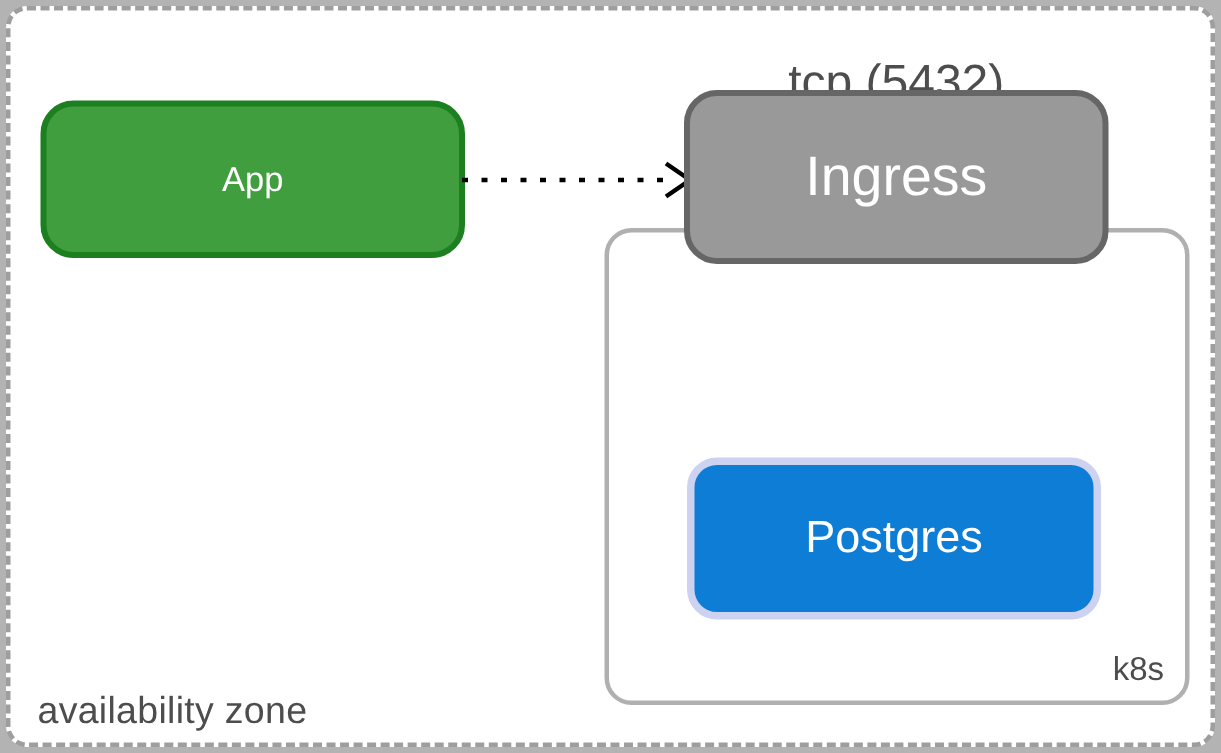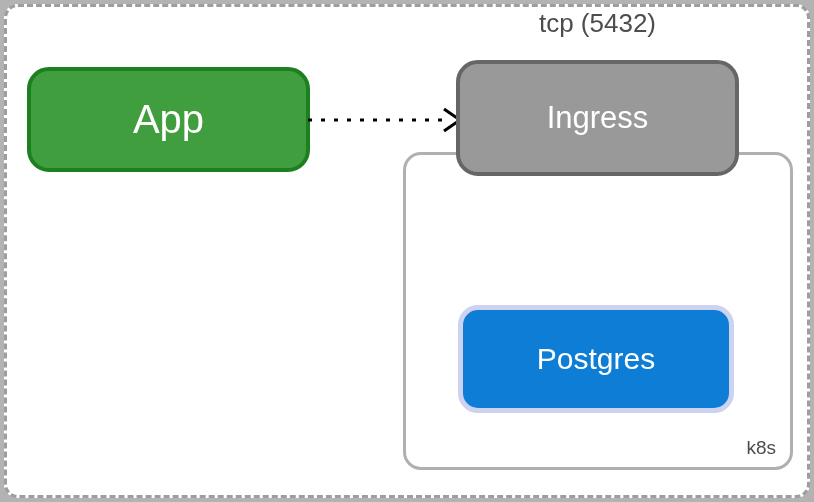--- a/index.html
+++ b/index.html
@@ -49,69 +49,69 @@
     height: 318px;
     box-sizing: border-box;
     background: transparent;
     border: 3px solid #b0b0b0;
     border-radius: 18px;
   }
   .k8s-label {
     position: absolute;
     right: 14px;
     bottom: 8px;
-    font-size: 19px;
+    font-size: 22px;
     color: #4d4d4d;
     white-space: nowrap;
   }
 
   
   .node-app {
     position: absolute;
     left: 27px;
     top: 67px;
     width: 283px;
     height: 105px;
     box-sizing: border-box;
     background: #419e3e;
     border: 4px solid #1d8020;
     border-radius: 22px;
     display: flex;
     align-items: center;
     justify-content: center;
     color: #ffffff;
-    font-size: 40px;
+    font-size: 23px;
   }
 
   
   .node-ingress {
     position: absolute;
     left: 456px;
     top: 60px;
     width: 283px;
     height: 116px;
     box-sizing: border-box;
     background: #999999;
     border: 4px solid #666666;
     border-radius: 22px;
     display: flex;
     align-items: center;
     justify-content: center;
     color: #ffffff;
-    font-size: 31px;
+    font-size: 37px;
   }
 
   
   .tcp-label {
     position: absolute;
     left: 456px;
-    top: 8px;
+    top: 36px;
     width: 283px;
     text-align: center;
-    font-size: 26px;
+    font-size: 32px;
     color: #4d4d4d;
     white-space: nowrap;
   }
 
   
   .arrow-link {
     position: absolute;
     left: 308px;
     top: 100px;
     width: 156px;
@@ -169,20 +169,21 @@
 <body>
 
 <div id="canvas">
 
   <div class="az-zone">
 
     <div class="k8s-zone">
       <div class="k8s-label">k8s</div>
     </div>
 
+    <div class="az-label">availability zone</div>
   </div>
 
   <div class="node-app">
     <span>App</span>
   </div>
 
   <div class="tcp-label">tcp (5432)</div>
 
   <div class="arrow-link">
     <svg width="156" height="40" viewBox="0 0 156 40">

